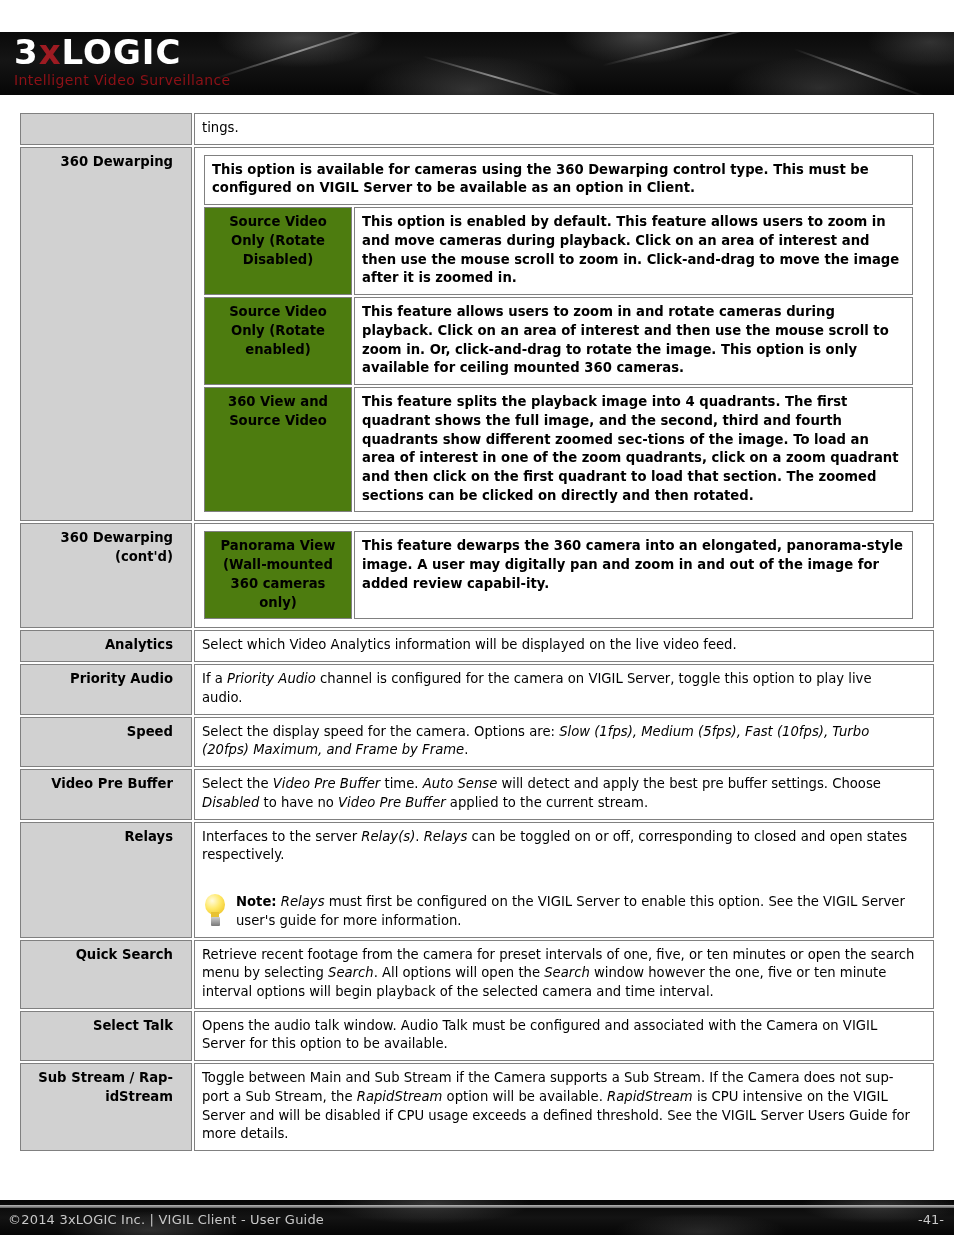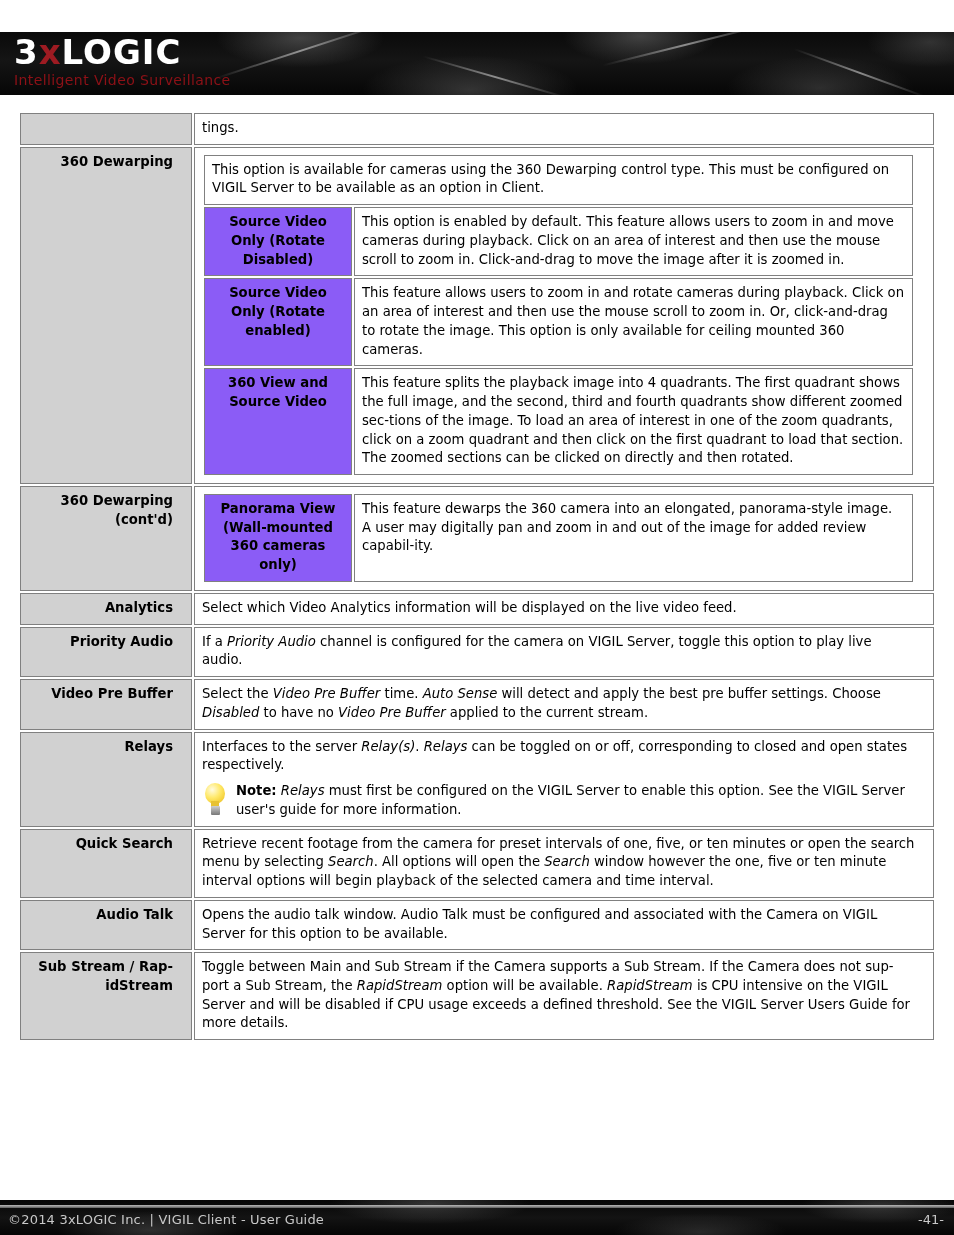--- a/index.html
+++ b/index.html
@@ -85,21 +85,21 @@
   }
   td.lbl {
     background: #d1d1d1;
     text-align: right;
     vertical-align: middle;
     font-weight: bold;
     font-size: 13px;
     line-height: 1.35;
   }
   td.sublbl {
-    background: #8b5cf6;
+    background: #4d7c0f;
     text-align: center;
     vertical-align: middle;
     font-weight: bold;
     font-size: 13px;
     line-height: 1.35;
     padding: 6px 5px;
   }
   td.desc {
     background: #ffffff;
     text-align: left;
@@ -113,36 +113,37 @@
     width: 100%;
     table-layout: fixed;
     margin: 0;
   }
   table.inner td {
     border: 1px solid #808080;
     vertical-align: top;
     padding: 5px 7px 6px 7px;
     font-size: 13.2px;
     line-height: 1.42;
+    font-weight: bold;
   }
   td.nopad {
     padding: 0;
     border: 0;
     background: transparent;
   }
   .inner-c2 { width: 148px; }
 
   em { font-style: italic; }
   .nb { font-weight: bold; }
 
   
   .note-row {
     display: flex;
     align-items: flex-start;
-    margin-top: 7px;
+    margin-top: 28px;
     gap: 8px;
   }
   .bulb {
     flex: 0 0 auto;
     width: 26px;
     height: 34px;
     position: relative;
     margin-top: 1px;
   }
   .bulb-glass {
@@ -285,20 +286,24 @@
       <tr>
         <td class="lbl">Analytics</td>
         <td class="desc">Select which Video Analytics information will be displayed on the live video feed.</td>
       </tr>
 
       <tr>
         <td class="lbl">Priority Audio</td>
         <td class="desc"><span>If a </span><em>Priority Audio</em><span> channel is configured for the camera on VIGIL Server, toggle this option to play live audio.</span></td>
       </tr>
 
+      <tr>
+        <td class="lbl">Speed</td>
+        <td class="desc"><span>Select the display speed for the camera.  Options are: </span><em>Slow (1fps), Medium (5fps), Fast (10fps), Turbo (20fps) Maximum, and Frame by Frame</em><span>.</span></td>
+      </tr>
 
       <tr>
         <td class="lbl">Video Pre Buffer</td>
         <td class="desc"><span>Select the </span><em>Video Pre Buffer</em><span> time. </span><em>Auto Sense</em><span> will detect and apply the best pre buffer settings. Choose </span><em>Disabled</em><span> to have no </span><em>Video Pre Buffer</em><span> applied to the current stream.</span></td>
       </tr>
 
       <tr>
         <td class="lbl">Relays</td>
         <td class="desc">
           <div><span>Interfaces to the server </span><em>Relay(s)</em><span>.  </span><em>Relays</em><span> can be toggled on or off, corresponding to closed and open states respectively.</span></div>
@@ -312,21 +317,21 @@
           </div>
         </td>
       </tr>
 
       <tr>
         <td class="lbl">Quick Search</td>
         <td class="desc"><span>Retrieve recent footage from the camera for preset intervals of one, five, or ten minutes or open the search menu by selecting </span><em>Search</em><span>. All options will open the </span><em>Search</em><span> window however the one, five or ten minute interval options will begin playback of the selected camera and time interval.</span></td>
       </tr>
 
       <tr>
-        <td class="lbl">Audio Talk</td>
+        <td class="lbl">Select Talk</td>
         <td class="desc">Opens the audio talk window.  Audio Talk must be configured and associated with the Camera on VIGIL Server for this option to be available.</td>
       </tr>
 
       <tr>
         <td class="lbl">Sub Stream / Rap-idStream</td>
         <td class="desc"><span>Toggle between Main and Sub Stream if the Camera supports a Sub Stream.  If the Camera does not sup-port a Sub Stream, the </span><em>RapidStream</em><span> option will be available.  </span><em>RapidStream</em><span> is CPU intensive on the VIGIL Server and will be disabled if CPU usage exceeds a defined threshold.  See the VIGIL Server Users Guide for more details.</span></td>
       </tr>
 
     </tbody>
   </table>

